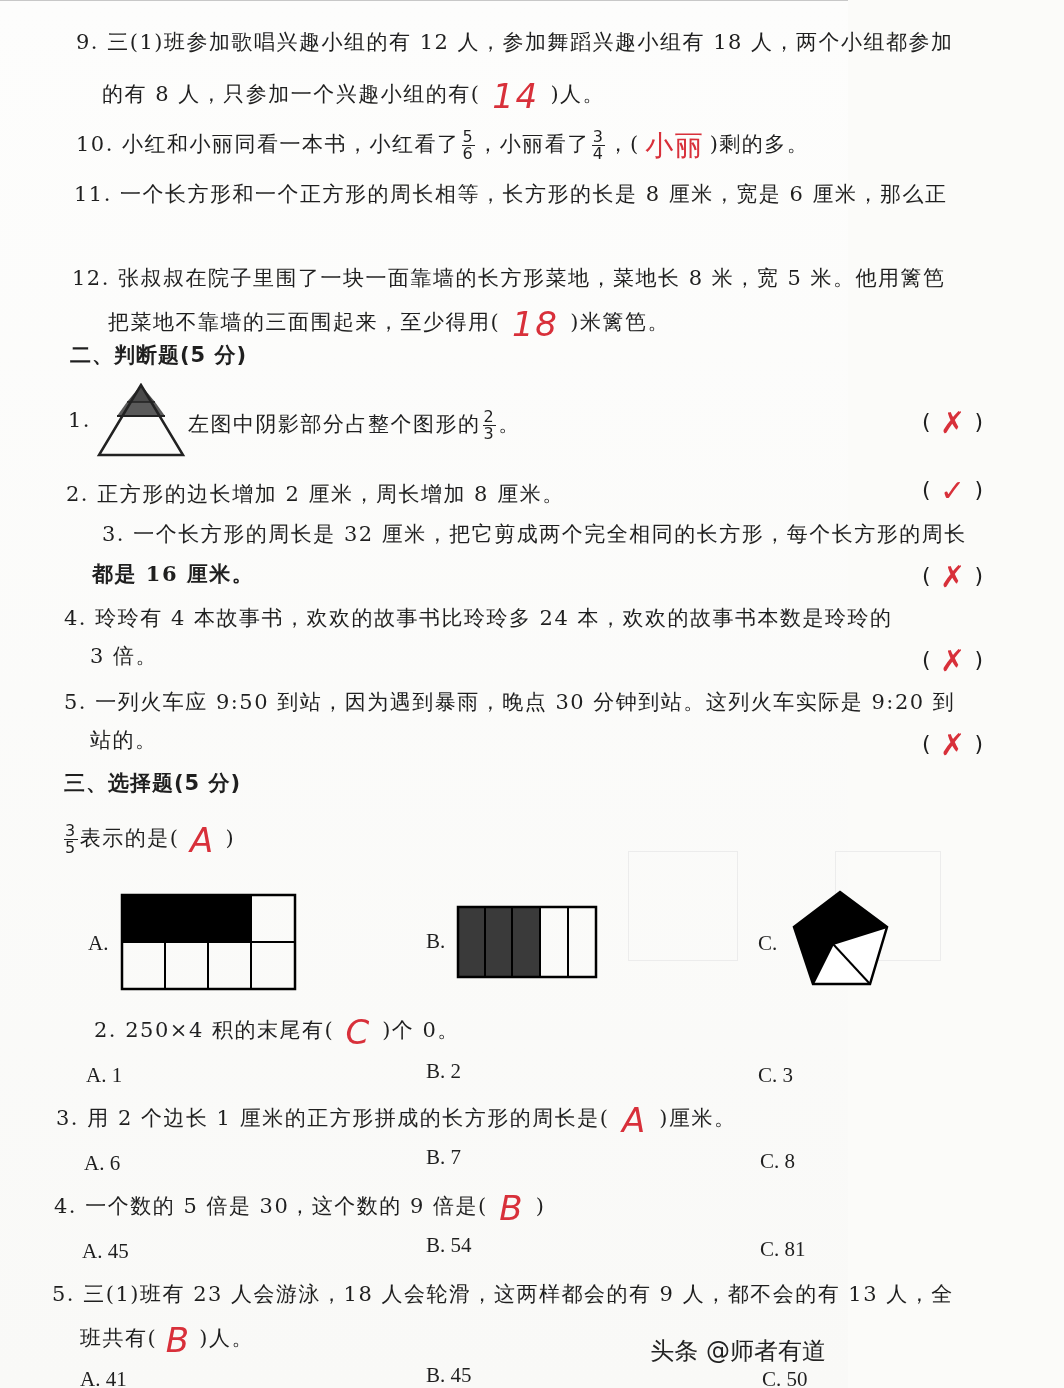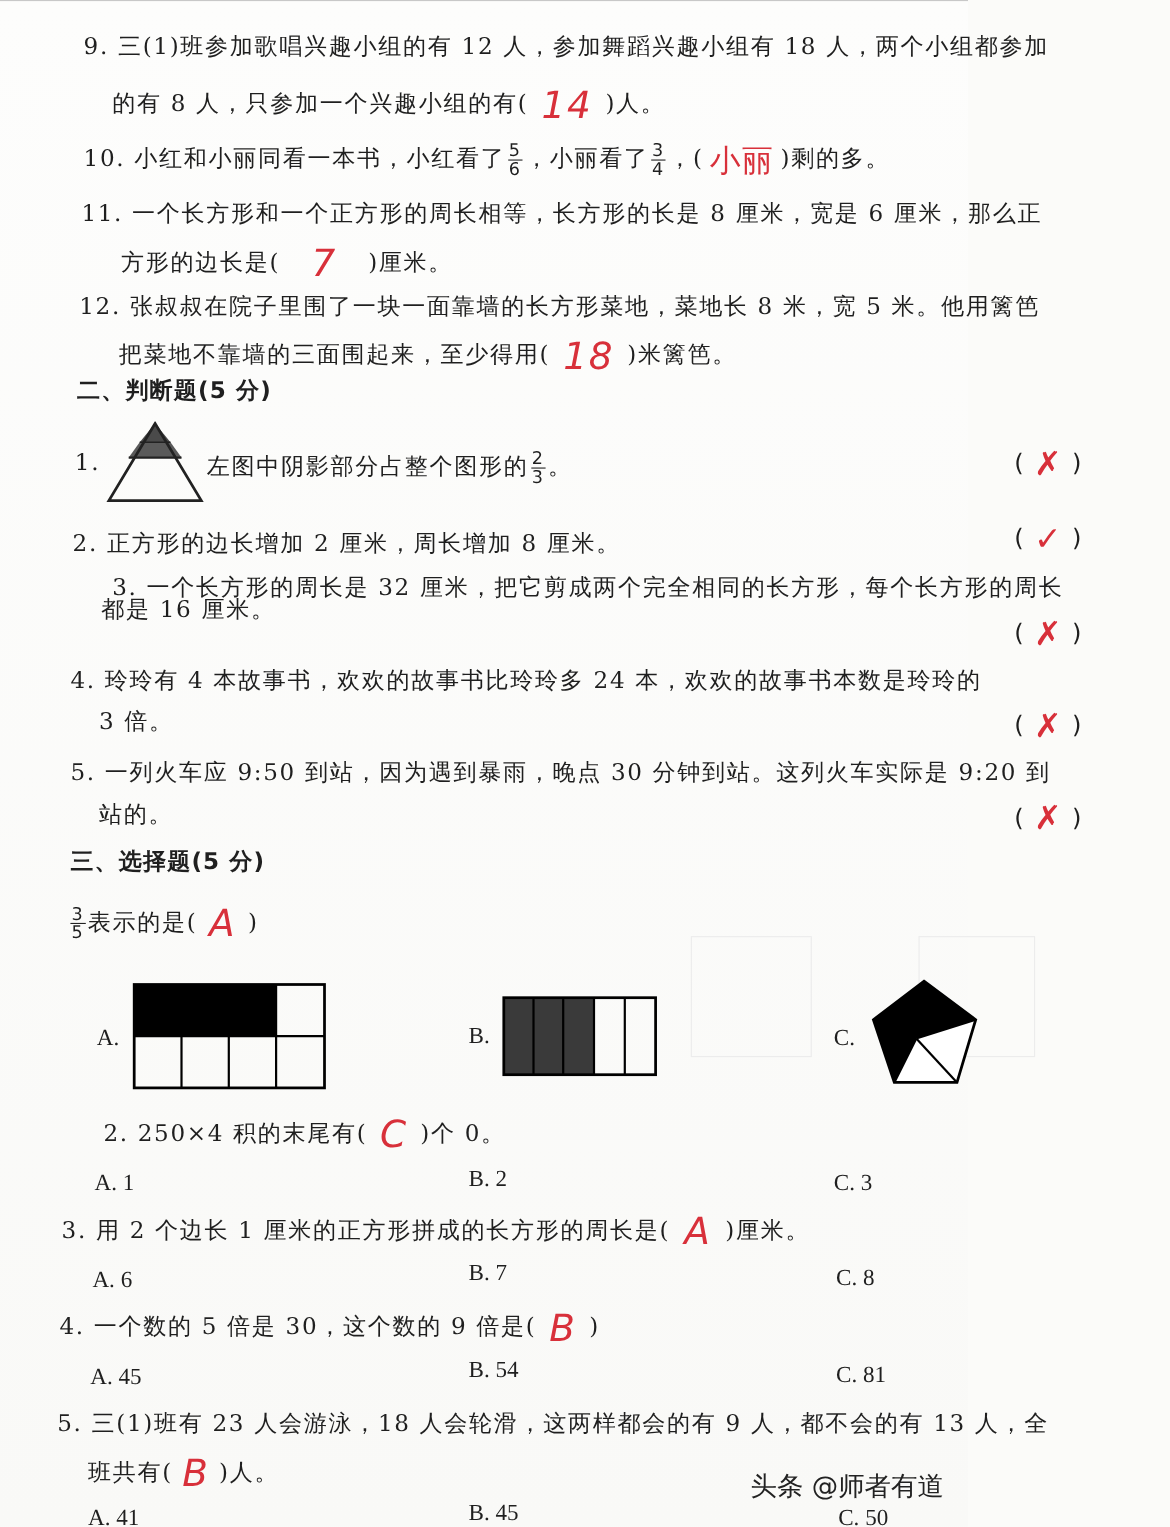--- a/index.html
+++ b/index.html
@@ -5,21 +5,21 @@
   html, body { margin: 0; padding: 0; }
   body {
     width: 1064px; height: 1388px; overflow: hidden;
     background: #fbfbf9;
     font-family: "DejaVu Serif", "Liberation Serif", serif;
     color: #1f1f1f;
     position: relative;
   }
   .page { position: absolute; left: 0; top: 0; width: 848px; height: 1388px;
     background: linear-gradient(180deg, #fdfdfc 0%, #f9f9f7 100%);
-    border-top: 1px solid #c8c8c8; padding-left: 32px; }
+    border-top: 1px solid #c8c8c8; }
   .line { position: absolute; white-space: nowrap; font-size: 21px; letter-spacing: 1.5px; line-height: 30px; }
   .sec { position: absolute; white-space: nowrap; font-size: 21px; font-weight: bold; font-family: "DejaVu Sans", sans-serif; letter-spacing: 1px; }
   .ans { color: #d8303a; font-family: "DejaVu Sans", sans-serif; font-weight: normal; display: inline-block; font-size: 34px; line-height: 30px; vertical-align: middle; font-style: italic; }
   .frac { display: inline-block; vertical-align: middle; text-align: center; font-size: 16px; line-height: 16px; margin: 0 2px; font-family: "DejaVu Sans", sans-serif; }
   .frac .num { display: block; border-bottom: 1px solid #222; padding: 0 1px; }
   .frac .den { display: block; }
   .mark { position: absolute; font-size: 22px; white-space: nowrap; font-family: "DejaVu Sans", sans-serif; }
   .mark .m { color: #d8303a; font-size: 30px; display: inline-block; width: 44px; text-align: center; vertical-align: middle; }
   .opt { position: absolute; font-size: 21px; white-space: nowrap; font-family: "Liberation Serif", serif; }
   .faint { position: absolute; border: 1px solid #ececec; }
@@ -36,23 +36,20 @@
   <div class="line" style="left:76px;top:26px;">9. 三(1)班参加歌唱兴趣小组的有 12 人，参加舞蹈兴趣小组有 18 人，两个小组都参加</div>
   <div class="line" style="left:102px;top:78px;">
     <span>的有 8 人，只参加一个兴趣小组的有(</span><span class="ans" style="width:70px;text-align:center;">14</span><span>)人。</span>
   </div>
 
   <div class="line" style="left:76px;top:128px;">
     <span>10. 小红和小丽同看一本书，小红看了</span><span class="frac"><span class="num">5</span><span class="den">6</span></span><span>，小丽看了</span><span class="frac"><span class="num">3</span><span class="den">4</span></span><span>，(</span><span class="ans" style="width:70px;text-align:center;font-size:28px;font-style:normal;">小丽</span><span>)剩的多。</span>
   </div>
 
   <div class="line" style="left:74px;top:178px;">11. 一个长方形和一个正方形的周长相等，长方形的长是 8 厘米，宽是 6 厘米，那么正</div>
-  <div class="line" style="left:110px;top:222px;">
-    <span>方形的边长是(</span><span class="ans" style="width:80px;text-align:center;">7</span><span>)厘米。</span>
-  </div>
 
   <div class="line" style="left:72px;top:262px;">12. 张叔叔在院子里围了一块一面靠墙的长方形菜地，菜地长 8 米，宽 5 米。他用篱笆</div>
   <div class="line" style="left:108px;top:306px;">
     <span>把菜地不靠墙的三面围起来，至少得用(</span><span class="ans" style="width:70px;text-align:center;">18</span><span>)米篱笆。</span>
   </div>
 
   <div class="sec" style="left:70px;top:340px;">二、判断题(5 分)</div>
 
   <div class="line" style="left:68px;top:404px;">1.</div>
   <svg style="position:absolute;left:96px;top:382px;" width="90" height="74" viewBox="0 0 90 74">
@@ -64,21 +61,21 @@
   </svg>
   <div class="line" style="left:188px;top:408px;">
     <span>左图中阴影部分占整个图形的</span><span class="frac"><span class="num">2</span><span class="den">3</span></span><span>。</span>
   </div>
   <div class="mark" style="left:922px;top:404px;"><span>(</span><span class="m">✗</span><span>)</span></div>
 
   <div class="line" style="left:66px;top:478px;">2. 正方形的边长增加 2 厘米，周长增加 8 厘米。</div>
   <div class="mark" style="left:922px;top:472px;"><span>(</span><span class="m">✓</span><span>)</span></div>
 
   <div class="line" style="left:66px;top:518px;margin-left:36px;">3. 一个长方形的周长是 32 厘米，把它剪成两个完全相同的长方形，每个长方形的周长</div>
-  <div class="line" style="left:92px;top:538px;">都是 16 厘米。</div>
+  <div class="line" style="left:92px;top:558px;font-weight:bold;">都是 16 厘米。</div>
   <div class="mark" style="left:922px;top:558px;"><span>(</span><span class="m">✗</span><span>)</span></div>
 
   <div class="line" style="left:64px;top:602px;">4. 玲玲有 4 本故事书，欢欢的故事书比玲玲多 24 本，欢欢的故事书本数是玲玲的</div>
   <div class="line" style="left:90px;top:640px;">3 倍。</div>
   <div class="mark" style="left:922px;top:642px;"><span>(</span><span class="m">✗</span><span>)</span></div>
 
   <div class="line" style="left:64px;top:686px;">5. 一列火车应 9:50 到站，因为遇到暴雨，晚点 30 分钟到站。这列火车实际是 9:20 到</div>
   <div class="line" style="left:90px;top:724px;">站的。</div>
   <div class="mark" style="left:922px;top:726px;"><span>(</span><span class="m">✗</span><span>)</span></div>
 

